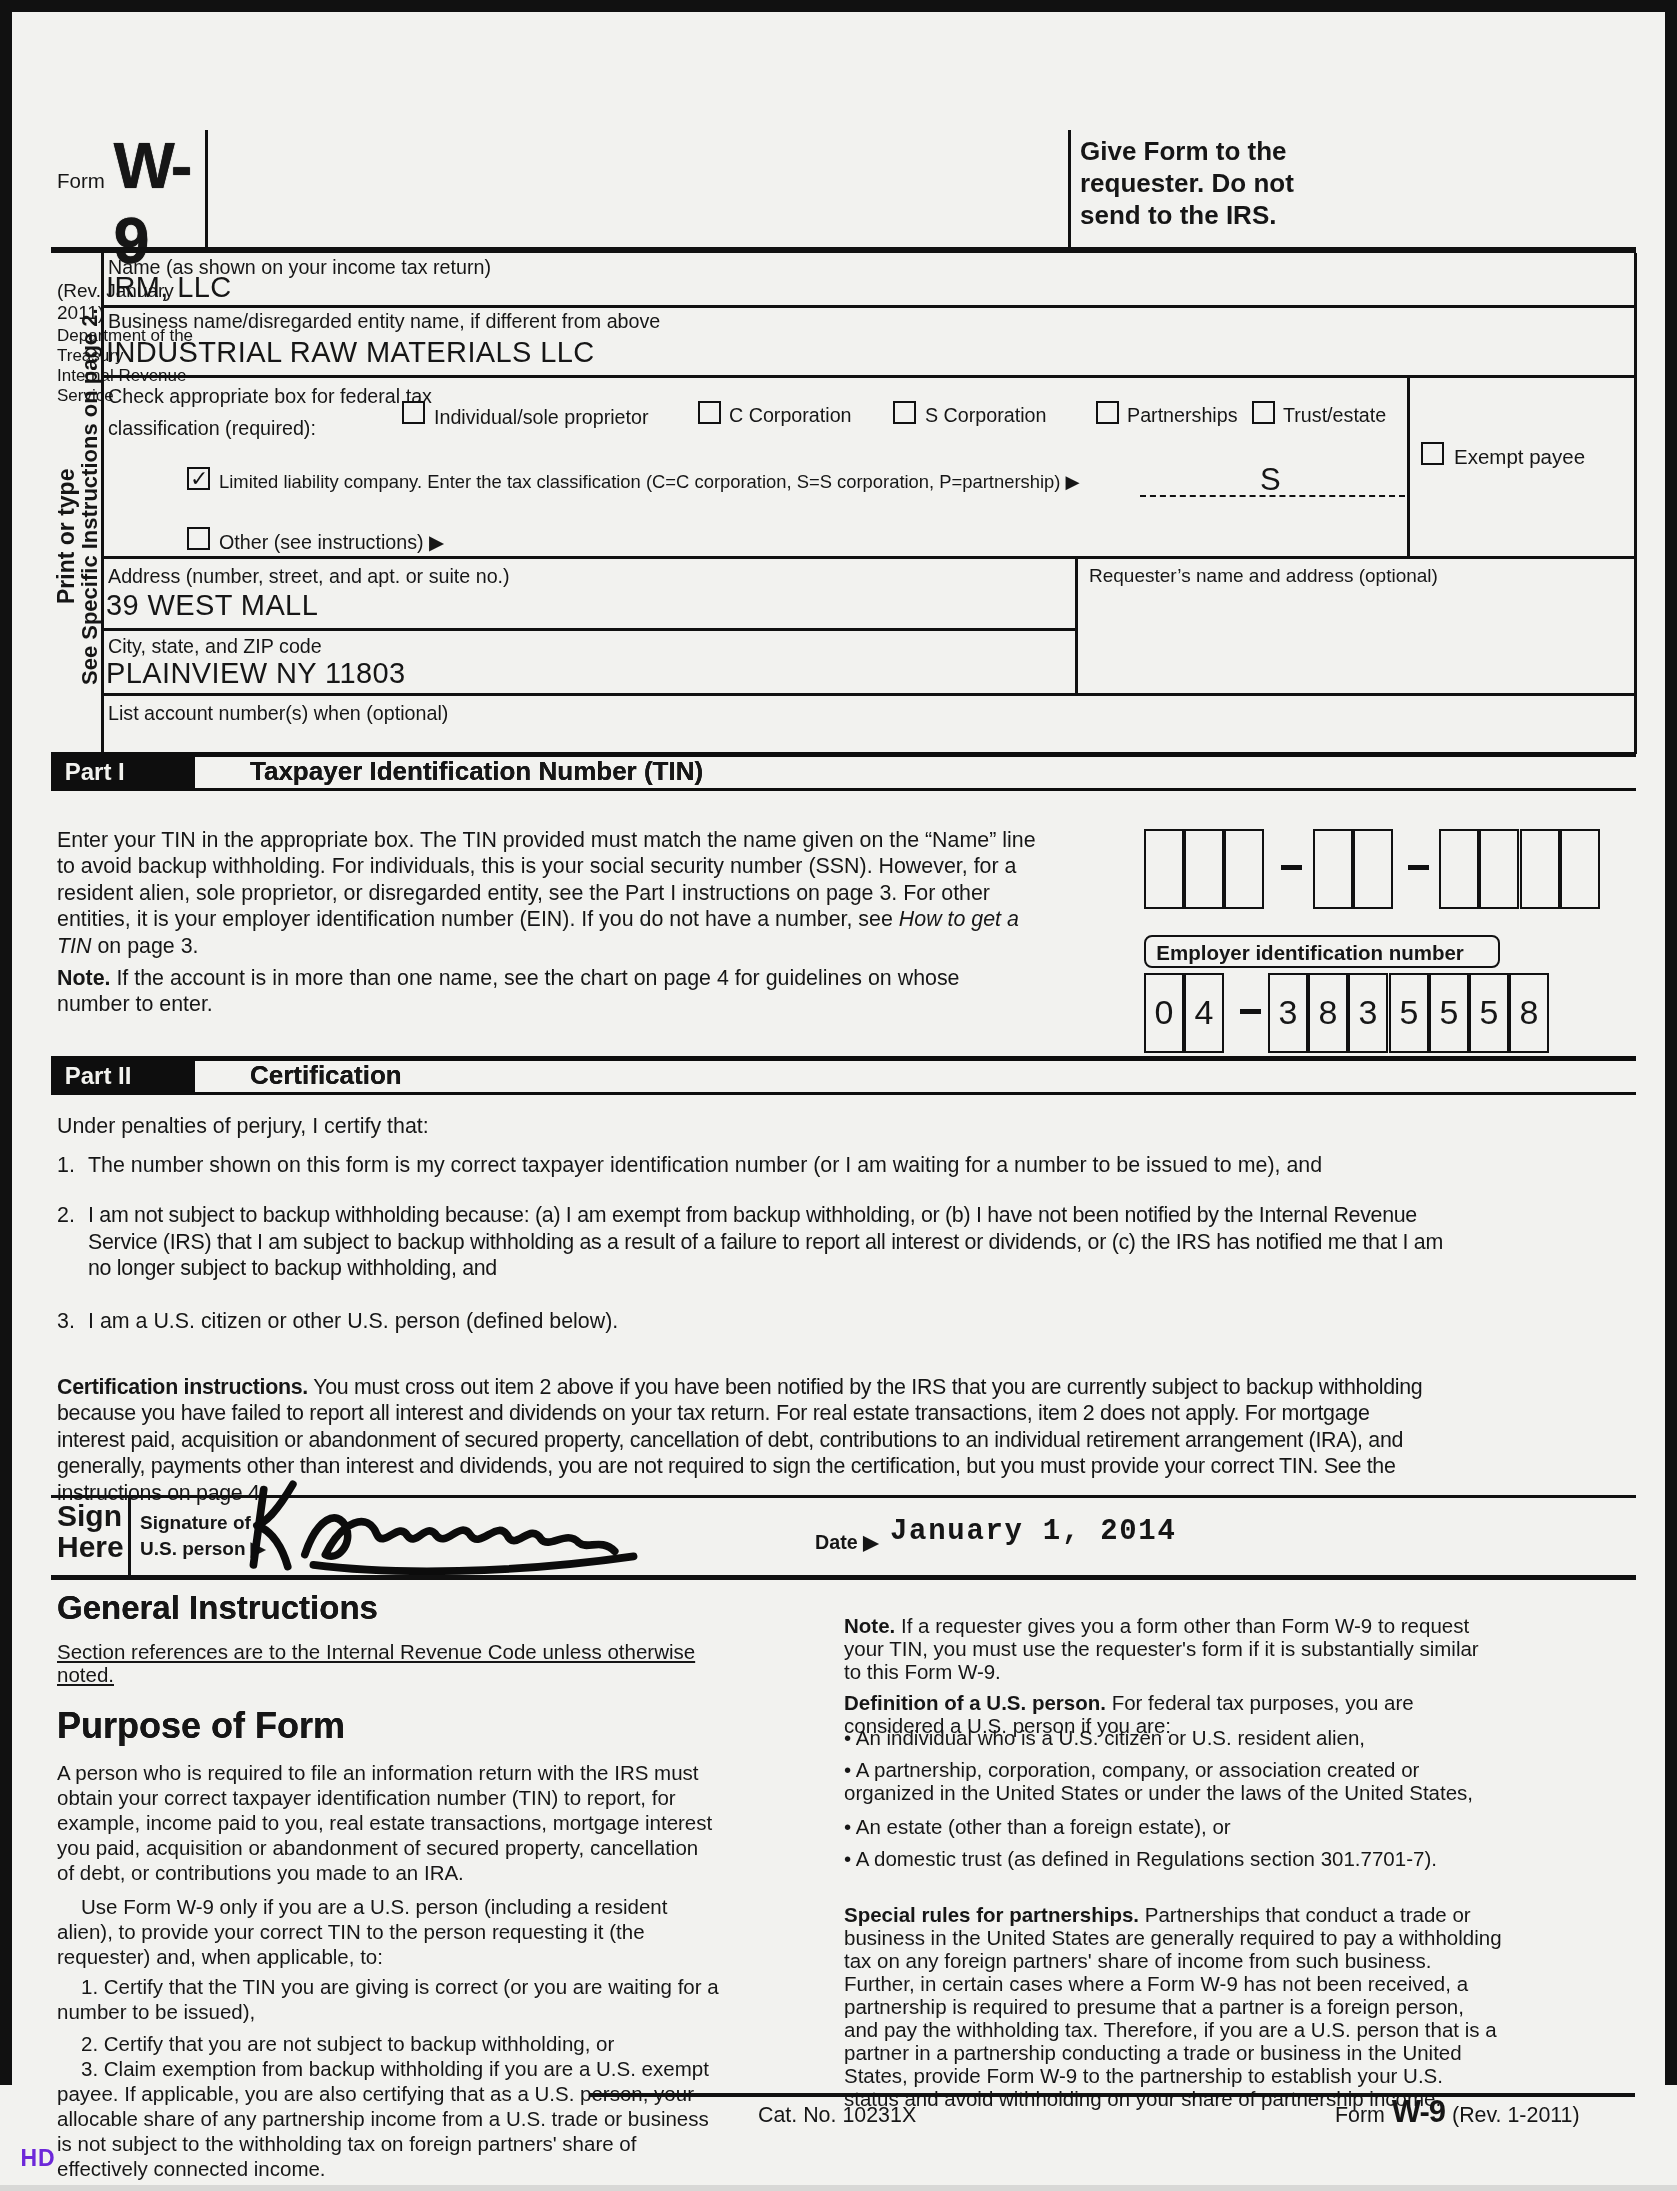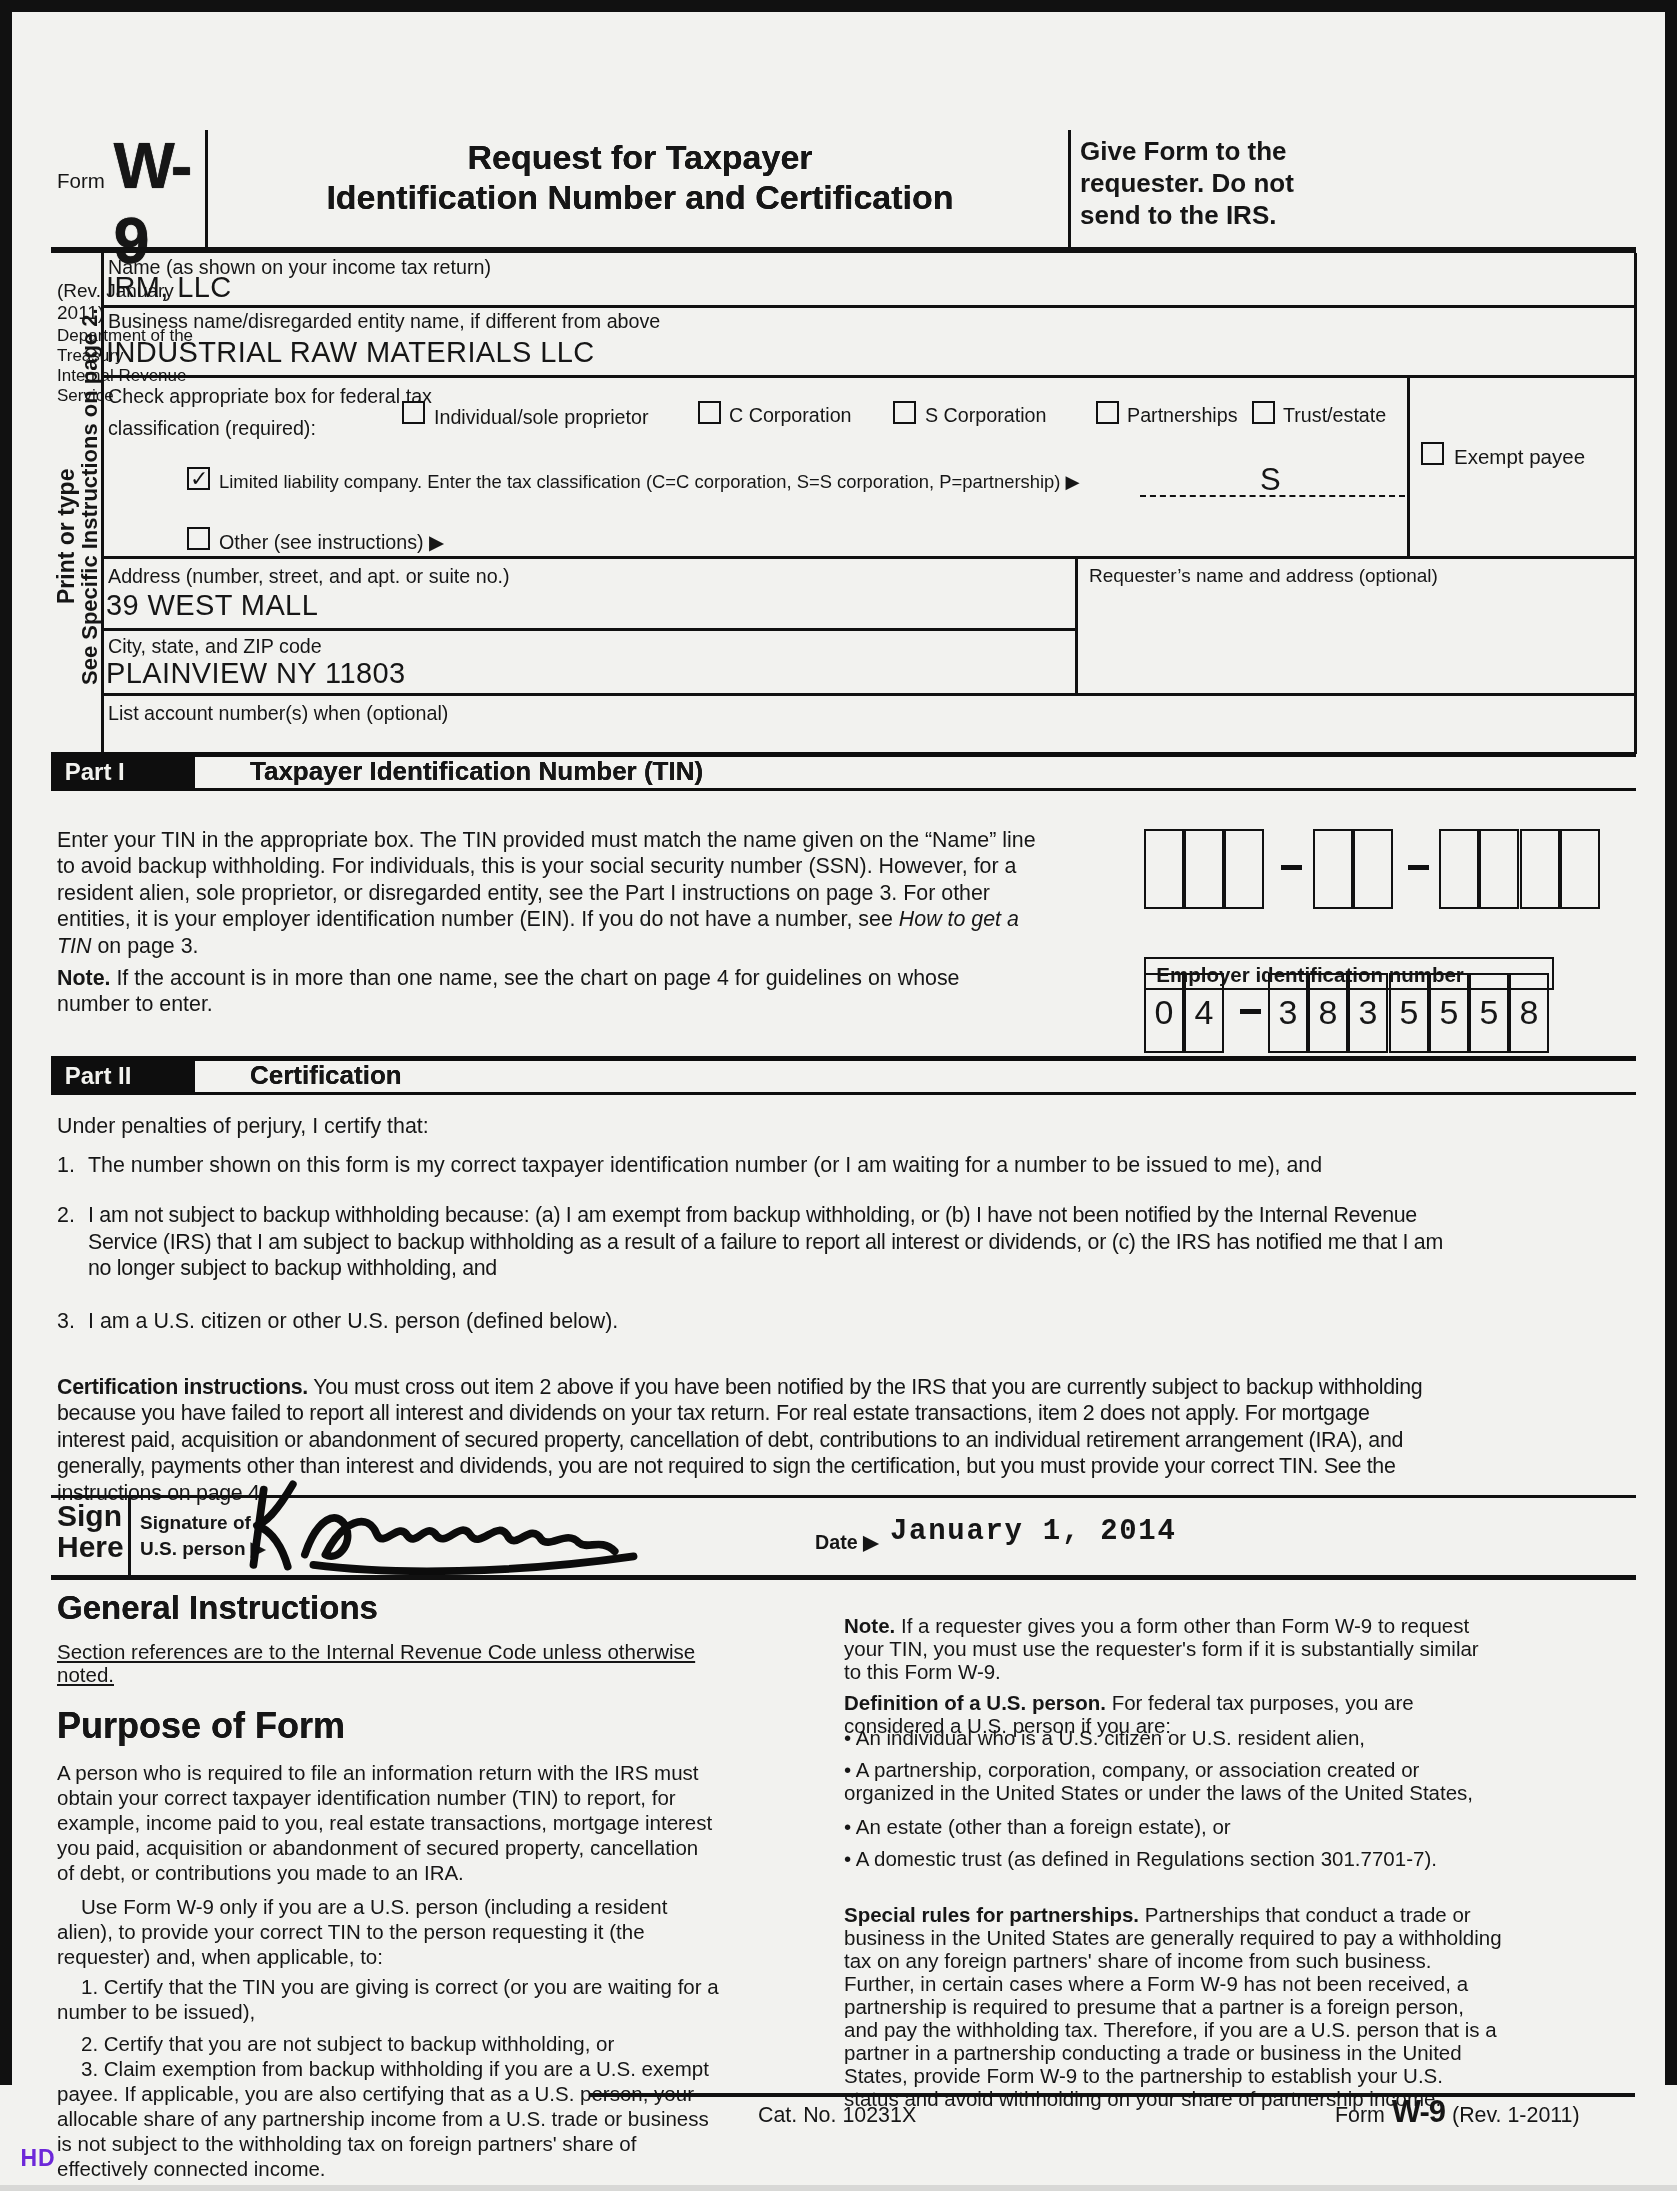--- a/index.html
+++ b/index.html
@@ -47,22 +47,20 @@
   <div class="abs" style="left:57px;top:128px;width:146px;">
     <div style="display:flex;align-items:baseline;gap:8.6px;">
       <span style="font-size:20.5px;">Form</span>
       <span class="b" style="font-size:65px;letter-spacing:-2.6px;text-shadow:0 0 0.9px #000;">W-9</span>
     </div>
     <div style="font-size:19px;margin-top:1.7px;">(Rev. January 2011)</div>
     <div style="font-size:17px;margin-top:2.6px;">Department of the Treasury</div>
     <div style="font-size:17px;">Internal Revenue Service</div>
   </div>
   <div class="rule" style="left:205px;top:130px;width:2.6px;height:118px;"></div>
-  <div class="abs pre b" style="left:214px;top:137px;width:852px;text-align:center;font-size:34px;line-height:40px;text-shadow:0 0 0.6px #000;">Request for Taxpayer
-Identification Number and Certification</div>
   <div class="rule" style="left:1068px;top:130px;width:2.6px;height:118px;"></div>
   <div class="abs pre b" style="left:1080px;top:135px;width:240px;font-size:26px;line-height:32px;">Give Form to the
 requester. Do not
 send to the IRS.</div>
   <div class="rule" style="left:51px;top:247px;width:1585px;height:6px;"></div>
 
   <div class="vert" style="left:53px;top:604px;font-size:23px;">Print or type</div>
   <div class="vert" style="left:77px;top:685px;font-size:22px;">See Specific Instructions on page 2.</div>
 
   <div class="rule" style="left:101px;top:253px;width:2.6px;height:501px;"></div>
@@ -136,21 +134,21 @@
   <div class="digitbox" style="left:1224px;top:829px;"></div>
   <div class="dash" style="left:1281px;top:865px;width:20.5px;"></div>
   <div class="digitbox" style="left:1313px;top:829px;"></div>
   <div class="digitbox" style="left:1353px;top:829px;"></div>
   <div class="dash" style="left:1408px;top:865px;width:20.5px;"></div>
   <div class="digitbox" style="left:1439px;top:829px;"></div>
   <div class="digitbox" style="left:1479px;top:829px;"></div>
   <div class="digitbox" style="left:1520px;top:829px;"></div>
   <div class="digitbox" style="left:1560px;top:829px;"></div>
 
-  <div class="labelbox" style="left:1144px;top:957px;width:410px;height:33px;">
+  <div class="labelbox" style="left:1144px;top:935px;width:356px;height:33px;border-radius:8px;">
     <span>Employer identification number</span>
   </div>
   <div class="digitbox" style="left:1144px;top:973px;">0</div>
   <div class="digitbox" style="left:1184px;top:973px;">4</div>
   <div class="dash" style="left:1240px;top:1009px;width:20.5px;"></div>
   <div class="digitbox" style="left:1268px;top:973px;">3</div>
   <div class="digitbox" style="left:1308px;top:973px;">8</div>
   <div class="digitbox" style="left:1348px;top:973px;">3</div>
   <div class="digitbox" style="left:1389px;top:973px;">5</div>
   <div class="digitbox" style="left:1429px;top:973px;">5</div>

